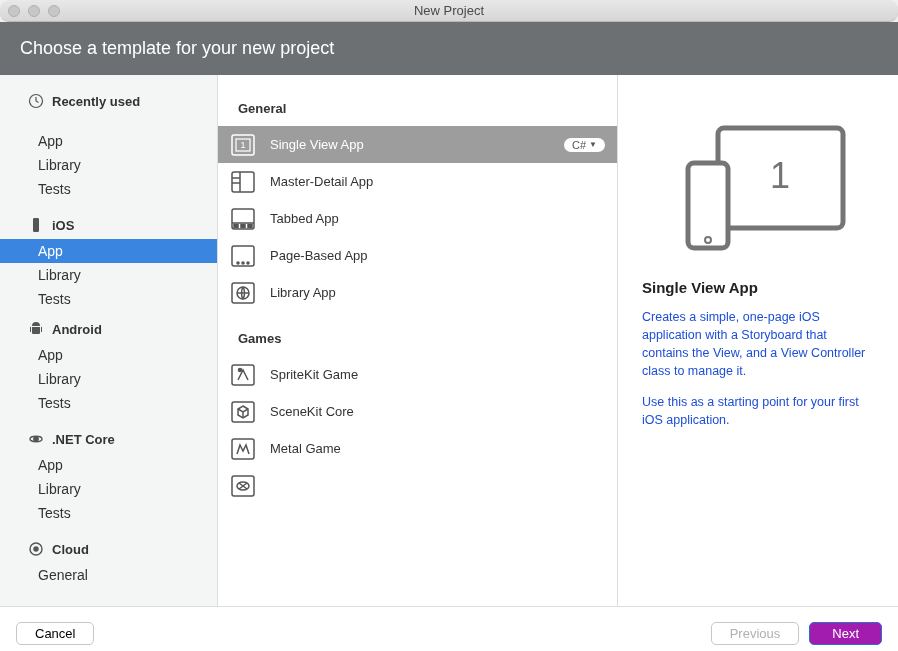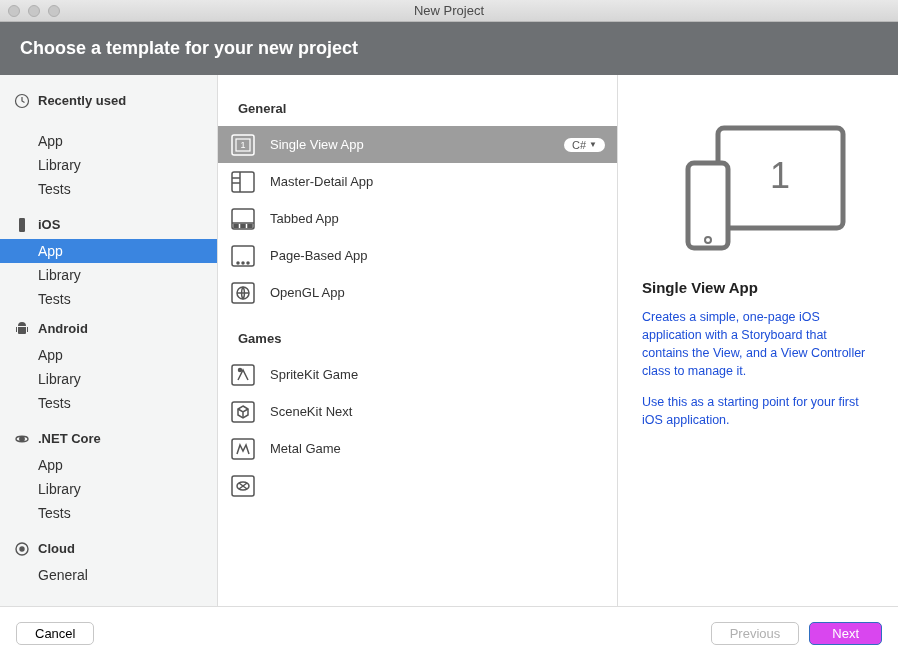--- a/index.html
+++ b/index.html
@@ -1,29 +1,29 @@
 <!DOCTYPE html>
 <html><head>
   <meta charset="utf-8">
   <style>
     * { margin: 0; padding: 0; box-sizing: border-box; font-family: -apple-system, BlinkMacSystemFont, "Segoe UI", Helvetica, Arial, sans-serif; }
     body { width: 898px; height: 651px; background: #f0f0f0; overflow: hidden; }
     
-    .titlebar { height: 22px; background: linear-gradient(#e8e8e8, #d6d6d6); display: flex; align-items: center; padding: 0 8px; border-bottom: 1px solid #b8b8b8; position: relative; }
+    .titlebar { height: 22px; background: linear-gradient(#e8e8e8, #d6d6d6); display: flex; align-items: center; padding: 0 8px; border-bottom: 1px solid #b8b8b8; position: relative; border-radius: 9px; }
     .traffic-lights { display: flex; gap: 8px; }
     .traffic-light { width: 12px; height: 12px; border-radius: 50%; background: #c7c7c7; border: 0.5px solid #b0b0b0; }
     .window-title { position: absolute; left: 50%; transform: translateX(-50%); font-size: 13px; color: #4a4a4a; }
     
-    .header { background: #6d7073; color: #fff; padding: 16px 20px; font-size: 18px; font-weight: 700; }
+    .header { background: #6d7073; color: #fff; padding: 16px 20px; font-size: 18px; font-weight: 400; }
     
     .content { display: flex; height: calc(651px - 22px - 52px - 46px); }
     
     .sidebar { width: 218px; background: #f4f5f5; border-right: 1px solid #ddd; padding-top: 12px; overflow-y: auto; }
     .sidebar-group { margin-bottom: 4px; }
-    .sidebar-header { display: flex; gap: 8px; padding: 6px 14px; font-size: 13px; font-weight: 600; color: #333; cursor: pointer; }
+    .sidebar-header { display: flex; align-items: center; gap: 8px; padding: 6px 28px; font-size: 13px; font-weight: 600; color: #333; cursor: pointer; }
     .sidebar-header svg, .sidebar-header .icon-slot { width: 16px; height: 16px; flex-shrink: 0; }
     .sidebar-item { padding: 4px 14px 4px 38px; font-size: 14px; color: #333; cursor: pointer; }
     .sidebar-item.selected { background: #3a85e0; color: #fff; }
     
     .middle { width: 400px; background: #fff; border-right: 1px solid #ddd; padding: 20px 0; overflow-y: auto; }
     .section-title { font-size: 13px; font-weight: 700; color: #333; padding: 6px 20px 10px; }
     .template-row { display: flex; align-items: center; gap: 14px; padding: 6px 12px; cursor: pointer; height: 37px; }
     .template-row.selected { background: #9d9d9d; color: #fff; }
     .template-row .tpl-icon { width: 26px; height: 26px; flex-shrink: 0; display:flex; align-items:center; justify-content:center;}
     .template-label { flex: 1; font-size: 13px; color: #333; }
@@ -33,21 +33,21 @@
     
     .detail { flex: 1; background: #fff; padding: 28px 24px; }
     .detail-illustration { height: 150px; display: flex; align-items: flex-end; justify-content: center; margin-bottom: 26px; }
     .detail-title { font-size: 15px; font-weight: 700; color: #222; margin-bottom: 12px; }
     .detail-desc { font-size: 12.5px; color: #1d4ed8; line-height: 1.45; margin-bottom: 12px; }
     
     .footer { height: 53px; background: #fff; border-top: 1px solid #ddd; display: flex; align-items: center; padding: 16px 16px; gap: 10px; }
     .footer .spacer { flex: 1; }
     .btn { font-size: 13px; padding: 3px 18px; border-radius: 5px; border: 1px solid #c7c7c7; background: #fff; cursor: pointer; }
     .btn.disabled { color: #b0b0b0; cursor: default; margin-left: 36px; }
-    .btn.primary { background: #d946ef; border-color: #2e6fc0; color: #fff; padding: 3px 22px; }
+    .btn.primary { background: #a21caf; border-color: #2e6fc0; color: #fff; padding: 3px 22px; }
   </style>
 </head>
 <body>
 
 <div class="titlebar">
   <div class="traffic-lights">
     <div class="traffic-light"></div>
     <div class="traffic-light"></div>
     <div class="traffic-light"></div>
   </div>
@@ -192,21 +192,21 @@
     </div>
 
     <div class="template-row">
       <span class="tpl-icon">
         <svg width="26" height="26" viewBox="0 0 26 26" stroke="#555" fill="none" stroke-width="1.5">
             <rect x="2" y="3" width="22" height="20" rx="2"></rect>
             <circle cx="13" cy="13" r="6"></circle>
             <path d="M7 13h12M13 7c2 3 2 9 0 12M13 7c-2 3-2 9 0 12"></path>
           </svg>
       </span>
-      <span class="template-label">OpenGL App</span>
+      <span class="template-label">Library App</span>
     </div>
 
     <div class="section-title" style="margin-top:14px;">Games</div>
 
     <div class="template-row">
       <span class="tpl-icon">
         <svg width="26" height="26" viewBox="0 0 26 26" stroke="#555" fill="none" stroke-width="1.5">
             <rect x="2" y="3" width="22" height="20" rx="2"></rect>
             <path d="M8 18l5-10 5 10"></path>
             <circle cx="10" cy="8" r="1.5" fill="#555"></circle>
@@ -216,21 +216,21 @@
     </div>
 
     <div class="template-row">
       <span class="tpl-icon">
         <svg width="26" height="26" viewBox="0 0 26 26" stroke="#555" fill="none" stroke-width="1.5">
             <rect x="2" y="3" width="22" height="20" rx="2"></rect>
             <path d="M13 7l5 3v6l-5 3-5-3v-6z"></path>
             <path d="M8 10l5 3 5-3M13 13v6"></path>
           </svg>
       </span>
-      <span class="template-label">SceneKit Next</span>
+      <span class="template-label">SceneKit Core</span>
     </div>
 
     <div class="template-row">
       <span class="tpl-icon">
         <svg width="26" height="26" viewBox="0 0 26 26" stroke="#555" fill="none" stroke-width="1.5">
             <rect x="2" y="3" width="22" height="20" rx="2"></rect>
             <path d="M7 18l3-9 3 6 3-6 3 9"></path>
           </svg>
       </span>
       <span class="template-label">Metal Game</span>

